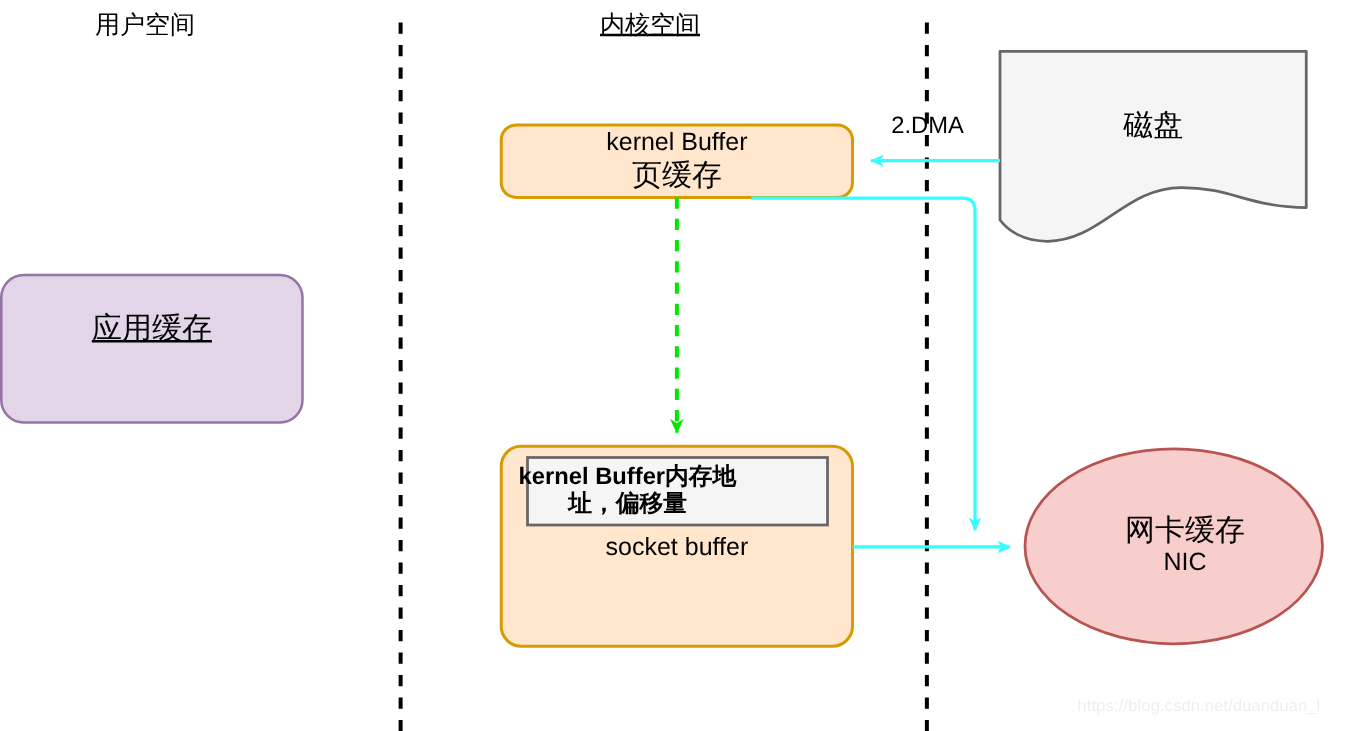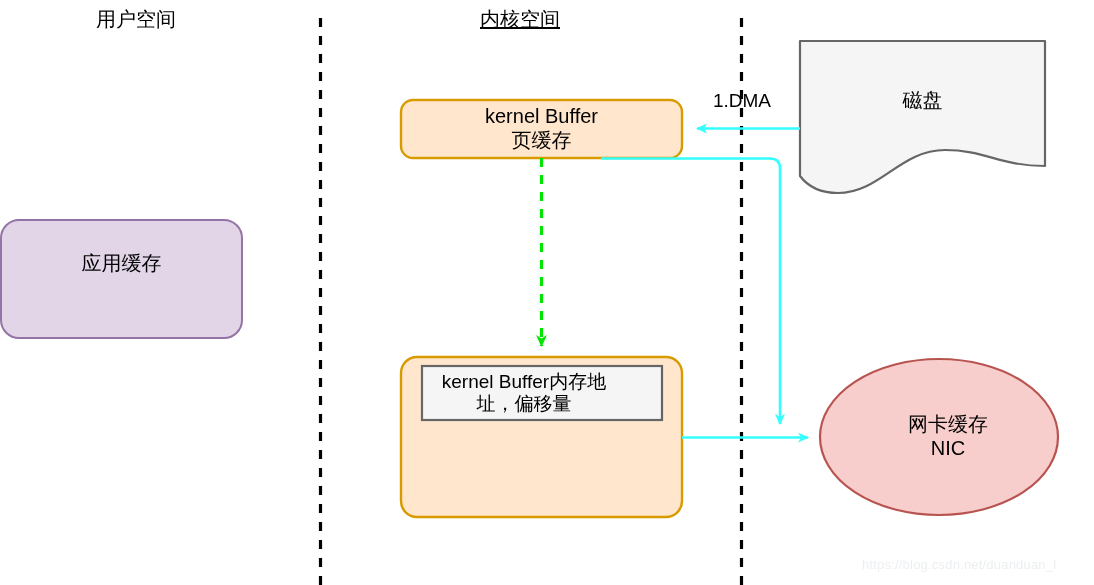--- a/index.html
+++ b/index.html
@@ -51,21 +51,21 @@
     white-space: pre;
     line-height: 1.35;
   }
   .watermark {
     position: absolute;
     font-size: 13px;
     color: #eceff1;
     white-space: nowrap;
     letter-spacing: 0.2px;
   }
-  .label-line-cn { font-size: 20px; text-align: center; }
+  .label-line-cn { font-size: 24px; text-align: center; }
   .label-line-en { font-size: 20px; }
   .inner-box-label { font-size: 19px; }
 </style>
 </head>
 <body>
 
 <div id="canvas">
 
   <svg id="svg-layer" viewBox="0 0 1094 585" xmlns="http://www.w3.org/2000/svg">
     <defs>
@@ -101,48 +101,51 @@
 
     <path d="M 800 128.5 L 697 128.5" fill="none" stroke="#33ffff" stroke-width="2.6" marker-end="url(#arrow-cyan-left)"></path>
 
     <path d="M 601 158.5 L 770 158.5 Q 780 158.5 780 168.5 L 780 424" fill="none" stroke="#33ffff" stroke-width="2.6" marker-end="url(#arrow-cyan)"></path>
 
     <path d="M 682 437.5 L 808 437.5" fill="none" stroke="#33ffff" stroke-width="2.6" marker-end="url(#arrow-cyan)"></path>
 
     <path d="M 541.5 158 L 541.5 346" fill="none" stroke="#00e600" stroke-width="3.2" stroke-dasharray="9 8" marker-end="url(#arrow-green)"></path>
   </svg>
 
-  <div class="zone-title" style="left:56px; top:6px; width:160px;">用户空间</div>
+  <div class="zone-title" style="left:36px; top:6px; width:160px;">用户空间</div>
 
   <div class="zone-title" style="left:440px; top:6px; width:160px;text-decoration:underline;">内核空间</div>
 
-  <div class="node-label" style="left:1px; top:220px; width:241px; height:87px;">
+  <div class="node-label" style="left:1px; top:220px; width:241px; height:87px;text-decoration:underline;">
     <span class="label-line-cn">应用缓存</span>
   </div>
 
   <div class="node-label" style="left:401px; top:100px; width:281px; height:58px;">
     <span class="label-line-en">kernel Buffer</span>
     <span class="label-line-cn">页缓存</span>
   </div>
 
-  <div class="node-label" style="left:422px; top:366px; width:204px; height:54px;">
+  <div class="node-label" style="left:400px; top:366px; width:204px; height:54px;font-weight:bold;">
     <span class="inner-box-label">kernel Buffer内存地</span>
     <span class="inner-box-label">址，偏移量</span>
   </div>
 
+  <div class="node-label" style="left:401px; top:425px; width:281px; height:28px;">
+    <span class="label-line-en">socket buffer</span>
+  </div>
 
   <div class="node-label" style="left:800px; top:85px; width:245px; height:32px;">
     <span class="label-line-cn">磁盘</span>
   </div>
 
   <div class="node-label" style="left:820px; top:408px; width:256px; height:58px;">
     <span class="label-line-cn">网卡缓存</span>
     <span class="label-line-en">NIC</span>
   </div>
 
-  <div class="edge-label" style="left:696px; top:88px; width:92px;">1.DMA</div>
+  <div class="edge-label" style="left:696px; top:88px; width:92px;">2.DMA</div>
 
   <div class="edge-label" style="left:788px; top:296px; width:150px;">
   </div>
 
   <div class="watermark" style="left:862px; top:557px;">https://blog.csdn.net/duanduan_l</div>
 
 </div>
 
 </body></html>

